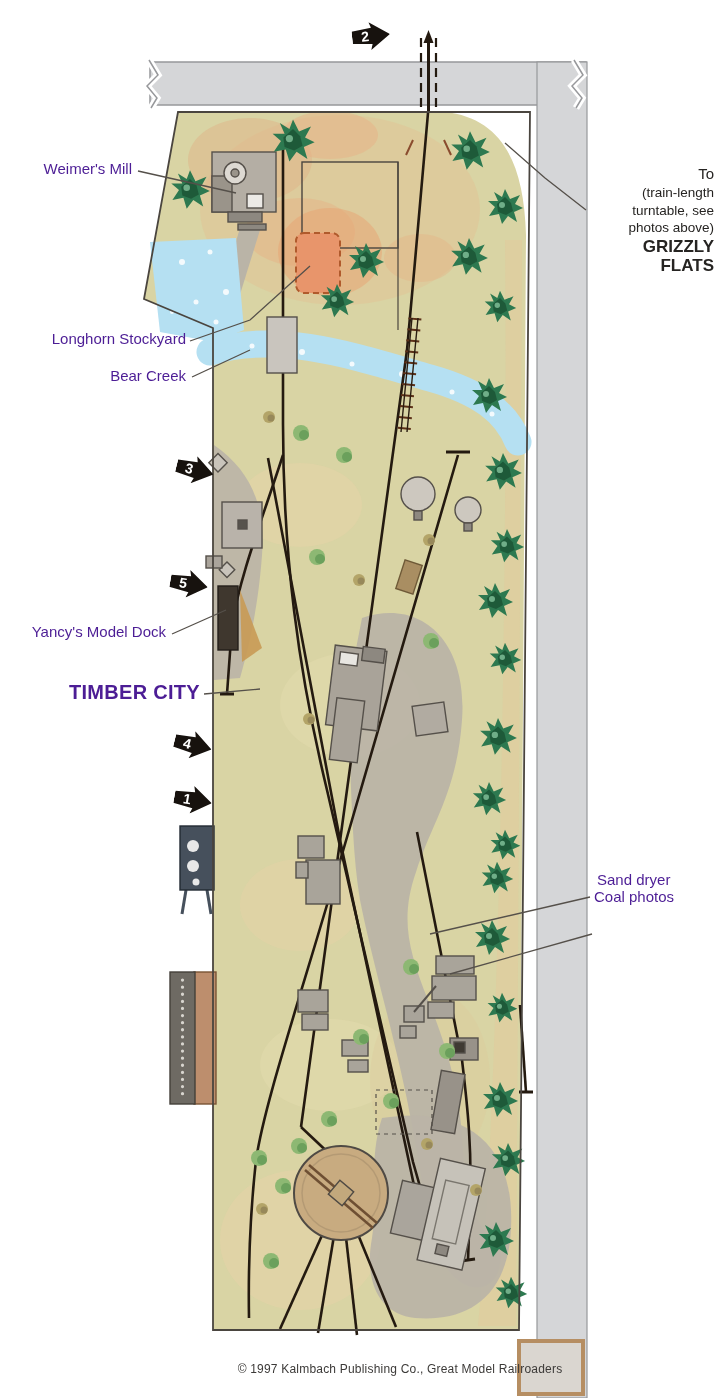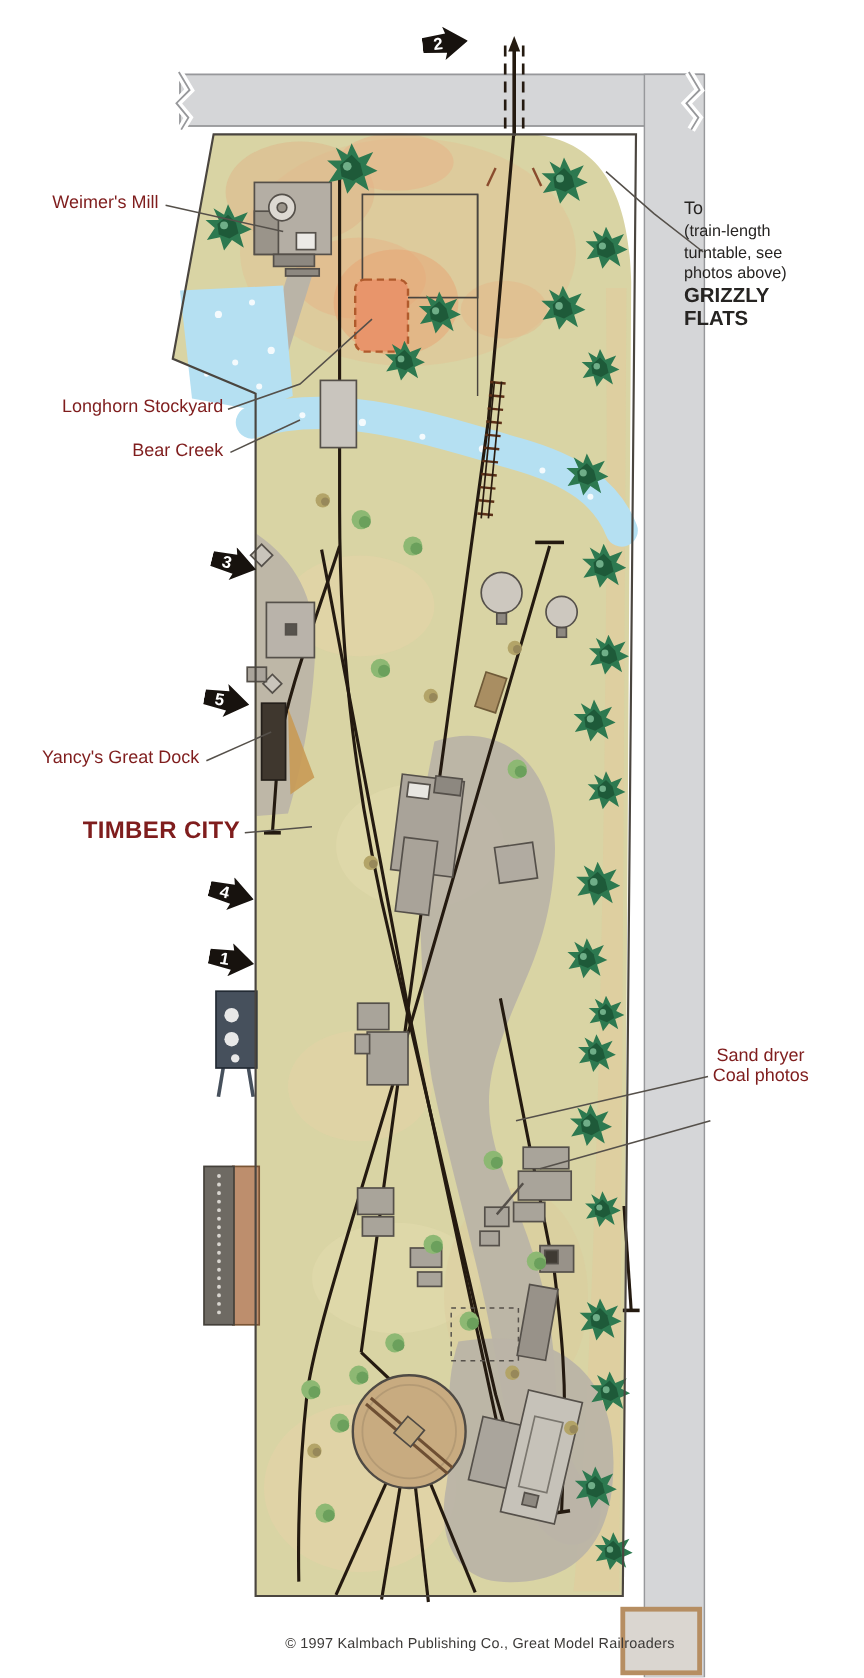--- a/index.html
+++ b/index.html
@@ -1,22 +1,22 @@
 <!DOCTYPE html>
 <html><head>
 <meta charset="utf-8">
 <style>
   html,body{margin:0;padding:0;background:#ffffff;}
   #stage{position:relative;width:720px;height:1398px;background:#ffffff;overflow:hidden;
          font-family:"Liberation Sans","DejaVu Sans",sans-serif;color:#262422;}
   #plan-svg{position:absolute;left:0;top:0;}
-  .lbl{position:absolute;font-size:15px;line-height:1.15;color:#7f1d1d;}
+  .lbl{position:absolute;font-size:15px;line-height:1.15;color:#4c1d95;}
   .lbl.right{text-align:right;}
   #lbl-timber{font-size:20px;font-weight:bold;letter-spacing:.3px;}
-  #grizzly-block{position:absolute;left:570px;top:165px;width:124px;}
+  #grizzly-block{position:absolute;left:590px;top:165px;width:124px;text-align:right;}
   #grizzly-to{font-size:15px;display:block;margin-bottom:2px;}
   #grizzly-name{font-size:17px;font-weight:bold;line-height:1.12;display:block;margin-bottom:4px;}
   #grizzly-note{font-size:13.5px;line-height:1.3;display:block;}
   #lbl-coal-tipple,#lbl-sand-dryer{width:110px;}
   #copyright{position:absolute;left:170px;top:1362px;width:460px;text-align:center;
              font-size:12px;color:#3c3a38;letter-spacing:.2px;}
   .marker{position:absolute;width:38px;height:28px;}
   .marker .arrow{position:absolute;left:0;top:0;width:100%;height:100%;background:#17120e;
     clip-path:polygon(0% 28%,52% 21%,47% 0%,100% 50%,47% 100%,52% 79%,0% 72%);}
   .marker .num{position:absolute;left:1px;top:50%;width:24px;transform:translateY(-52%);
@@ -298,21 +298,21 @@
     <line x1="204" y1="694" x2="260" y2="689"></line>
     <polyline points="586,210 545,178 505,143"></polyline>
     <line x1="590" y1="897" x2="430" y2="934"></line>
     <line x1="592" y1="934" x2="450" y2="974"></line>
   </g>
 </svg>
 
 <div class="lbl right" id="lbl-weimer" style="left:18px;top:160px;width:114px;">Weimer's Mill</div>
 <div class="lbl right" id="lbl-longhorn" style="left:20px;top:330px;width:166px;">Longhorn Stockyard</div>
 <div class="lbl right" id="lbl-bear" style="left:60px;top:367px;width:126px;text-align:right;">Bear Creek</div>
-<div class="lbl right" id="lbl-yancy" style="left:26px;top:623px;width:140px;">Yancy's Great Dock</div>
+<div class="lbl right" id="lbl-yancy" style="left:26px;top:623px;width:140px;">Yancy's Model Dock</div>
 <div class="lbl right" id="lbl-timber" style="left:40px;top:681px;width:160px;">TIMBER CITY</div>
 <div id="grizzly-block">
   <span id="grizzly-to">To</span>
   <span id="grizzly-note">(train-length turntable, see photos above)</span>
   <span id="grizzly-name">GRIZZLY FLATS</span>
 </div>
 <div class="lbl" id="lbl-coal-tipple" style="left:594px;top:888px;">Coal photos</div>
 <div class="lbl" id="lbl-sand-dryer" style="left:597px;top:871px;">Sand dryer</div>
 
 <div class="marker" id="marker-2">

